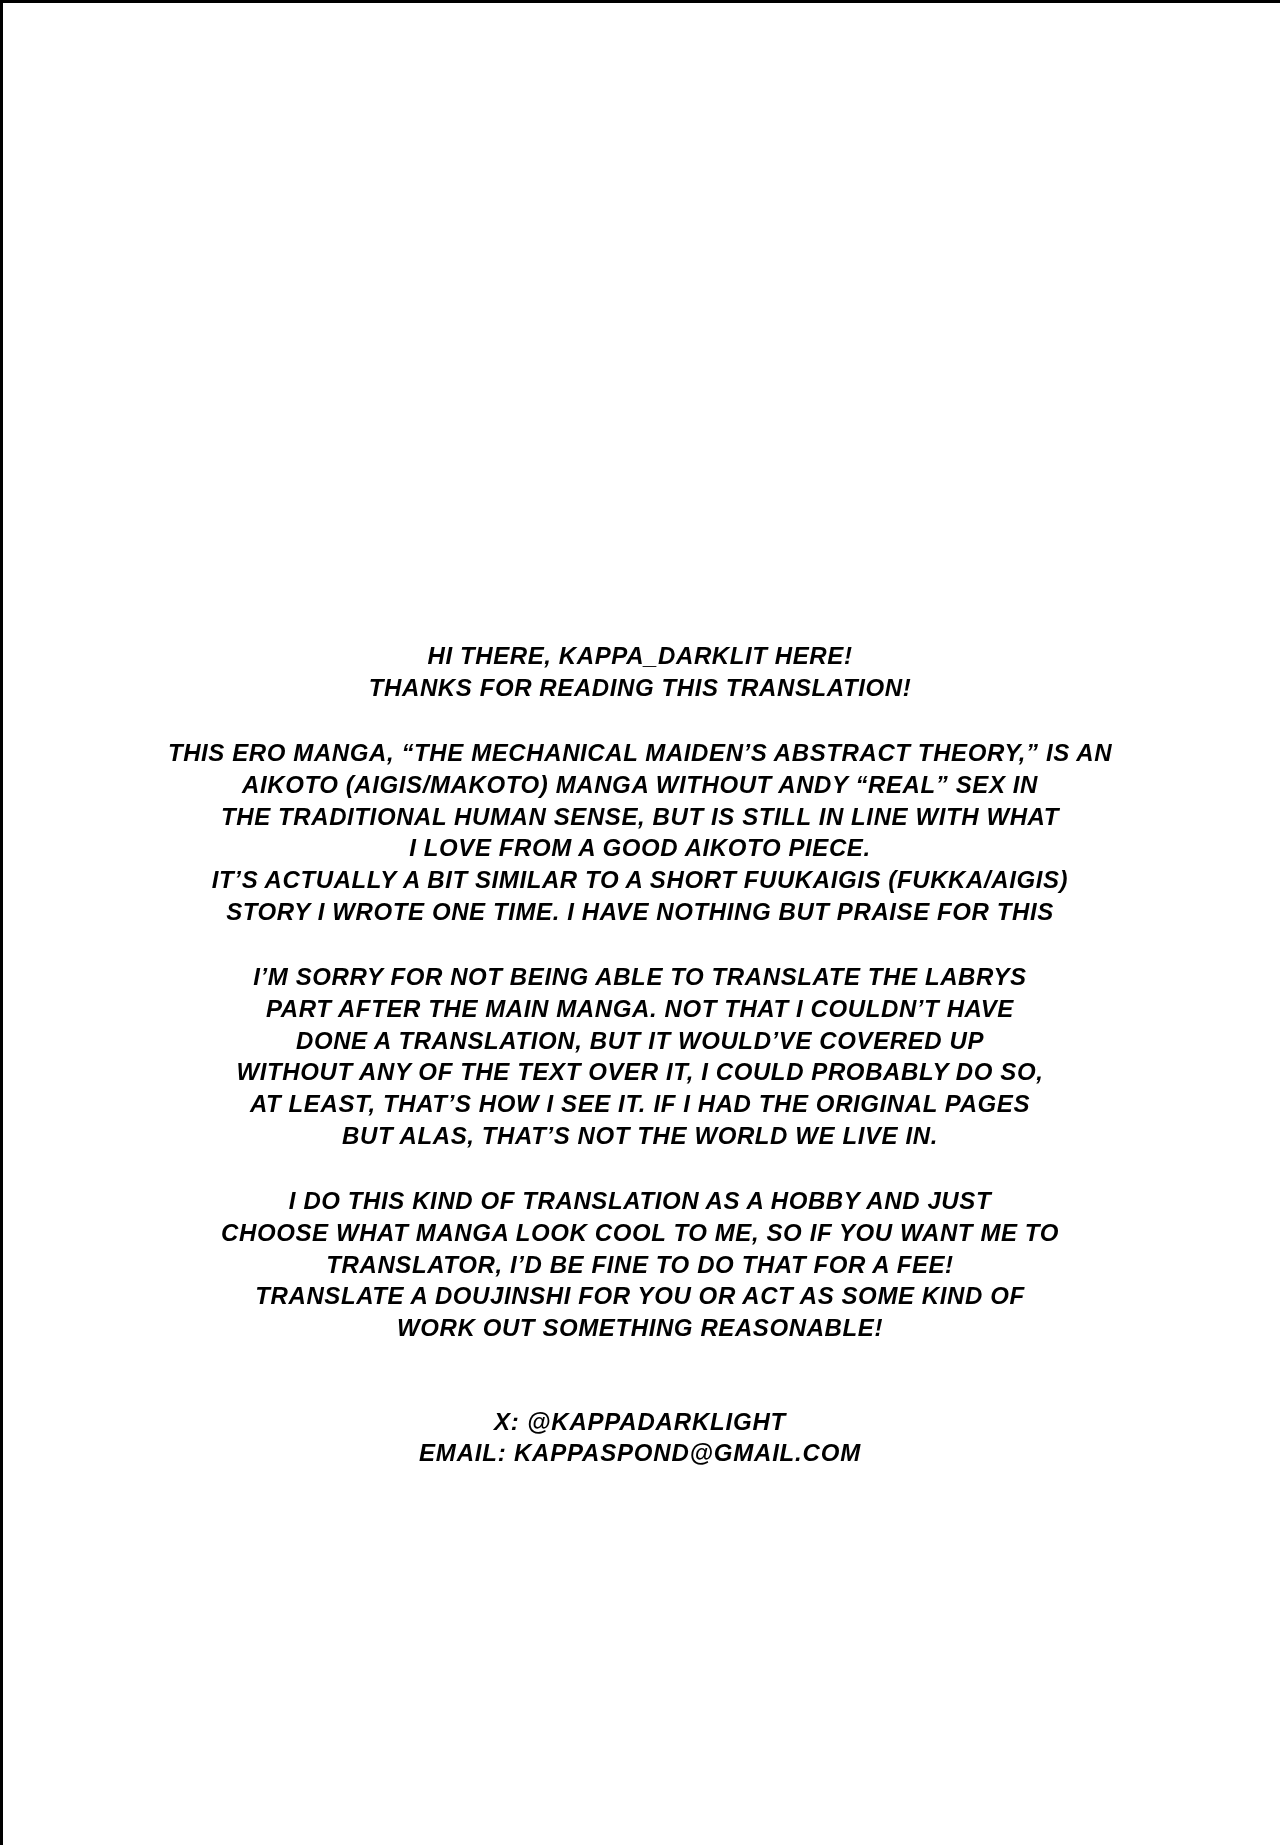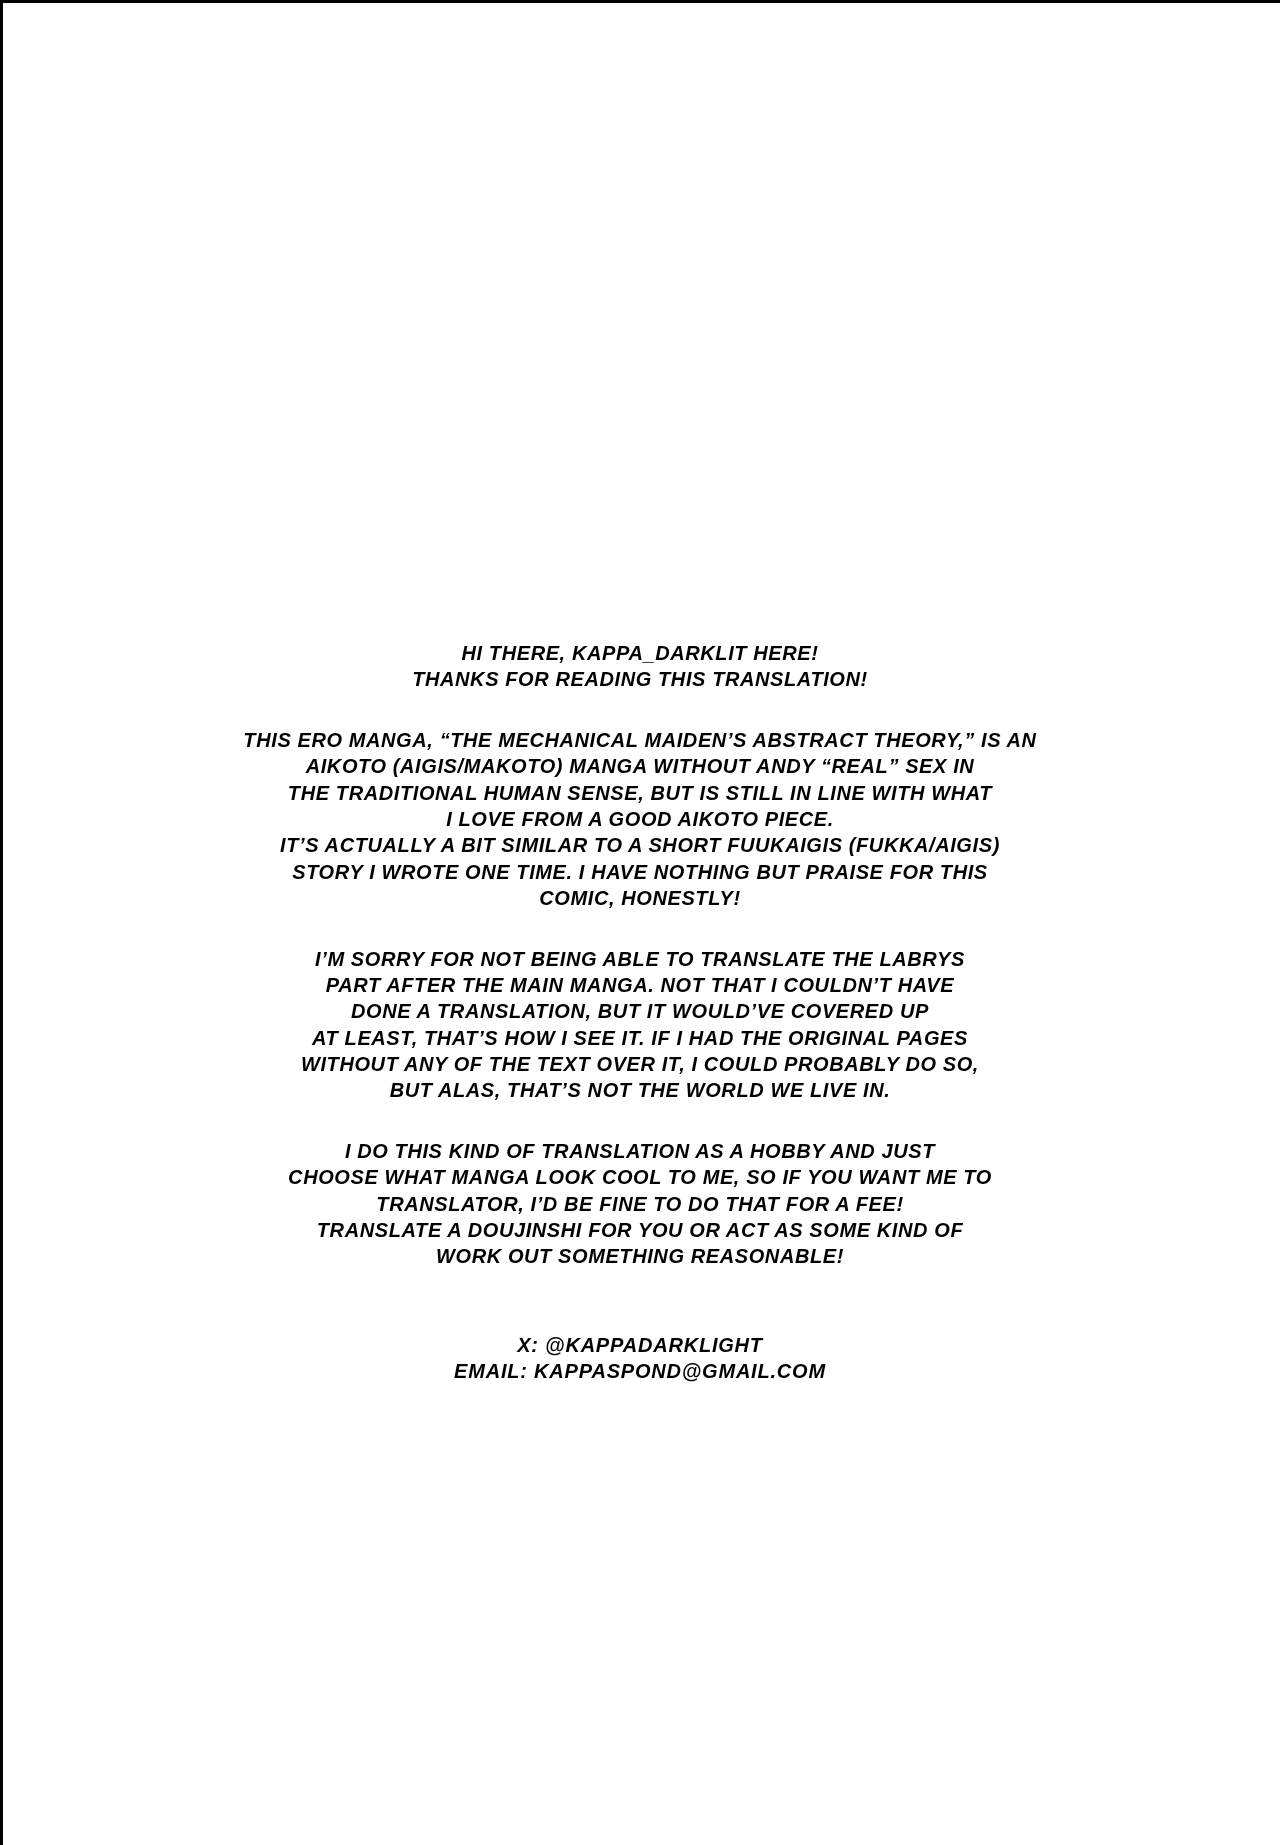--- a/index.html
+++ b/index.html
@@ -33,21 +33,21 @@
     left: 0;
     top: 0;
     width: 1280px;
     height: 1845px;
     box-sizing: border-box;
     padding: 640px 60px 0 60px;
     text-align: center;
     font-family: "Liberation Sans", sans-serif;
     font-weight: bold;
     font-style: italic;
-    font-size: 20px;
+    font-size: 24px;
     line-height: 1.32;
     letter-spacing: 0.6px;
     color: #000000;
     text-transform: uppercase;
   }
 
   .block {
     margin: 0 0 34px 0;
   }
   .block:last-child {
@@ -78,29 +78,28 @@
       <span class="line">THANKS FOR READING THIS TRANSLATION!</span>
     </div>
 
     <div class="block">
       <span class="line">THIS ERO MANGA, “THE MECHANICAL MAIDEN’S ABSTRACT THEORY,” IS AN</span>
       <span class="line">AIKOTO (AIGIS/MAKOTO) MANGA WITHOUT ANDY “REAL” SEX IN</span>
       <span class="line">THE TRADITIONAL HUMAN SENSE, BUT IS STILL IN LINE WITH WHAT</span>
       <span class="line">I LOVE FROM A GOOD AIKOTO PIECE.</span>
       <span class="line">IT’S ACTUALLY A BIT SIMILAR TO A SHORT FUUKAIGIS (FUKKA/AIGIS)</span>
       <span class="line">STORY I WROTE ONE TIME. I HAVE NOTHING BUT PRAISE FOR THIS</span>
-      <span class="line">COMIC, HONESTLY!</span>
     </div>
 
     <div class="block">
       <span class="line">I’M SORRY FOR NOT BEING ABLE TO TRANSLATE THE LABRYS</span>
       <span class="line">PART AFTER THE MAIN MANGA. NOT THAT I COULDN’T HAVE</span>
       <span class="line">DONE A TRANSLATION, BUT IT WOULD’VE COVERED UP</span>
+      <span class="line">WITHOUT ANY OF THE TEXT OVER IT, I COULD PROBABLY DO SO,</span>
       <span class="line">AT LEAST, THAT’S HOW I SEE IT. IF I HAD THE ORIGINAL PAGES</span>
-      <span class="line">WITHOUT ANY OF THE TEXT OVER IT, I COULD PROBABLY DO SO,</span>
       <span class="line">BUT ALAS, THAT’S NOT THE WORLD WE LIVE IN.</span>
     </div>
 
     <div class="block">
       <span class="line">I DO THIS KIND OF TRANSLATION AS A HOBBY AND JUST</span>
       <span class="line">CHOOSE WHAT MANGA LOOK COOL TO ME, SO IF YOU WANT ME TO</span>
       <span class="line">TRANSLATOR, I’D BE FINE TO DO THAT FOR A FEE!</span>
       <span class="line">TRANSLATE A DOUJINSHI FOR YOU OR ACT AS SOME KIND OF</span>
       <span class="line">WORK OUT SOMETHING REASONABLE!</span>
     </div>

